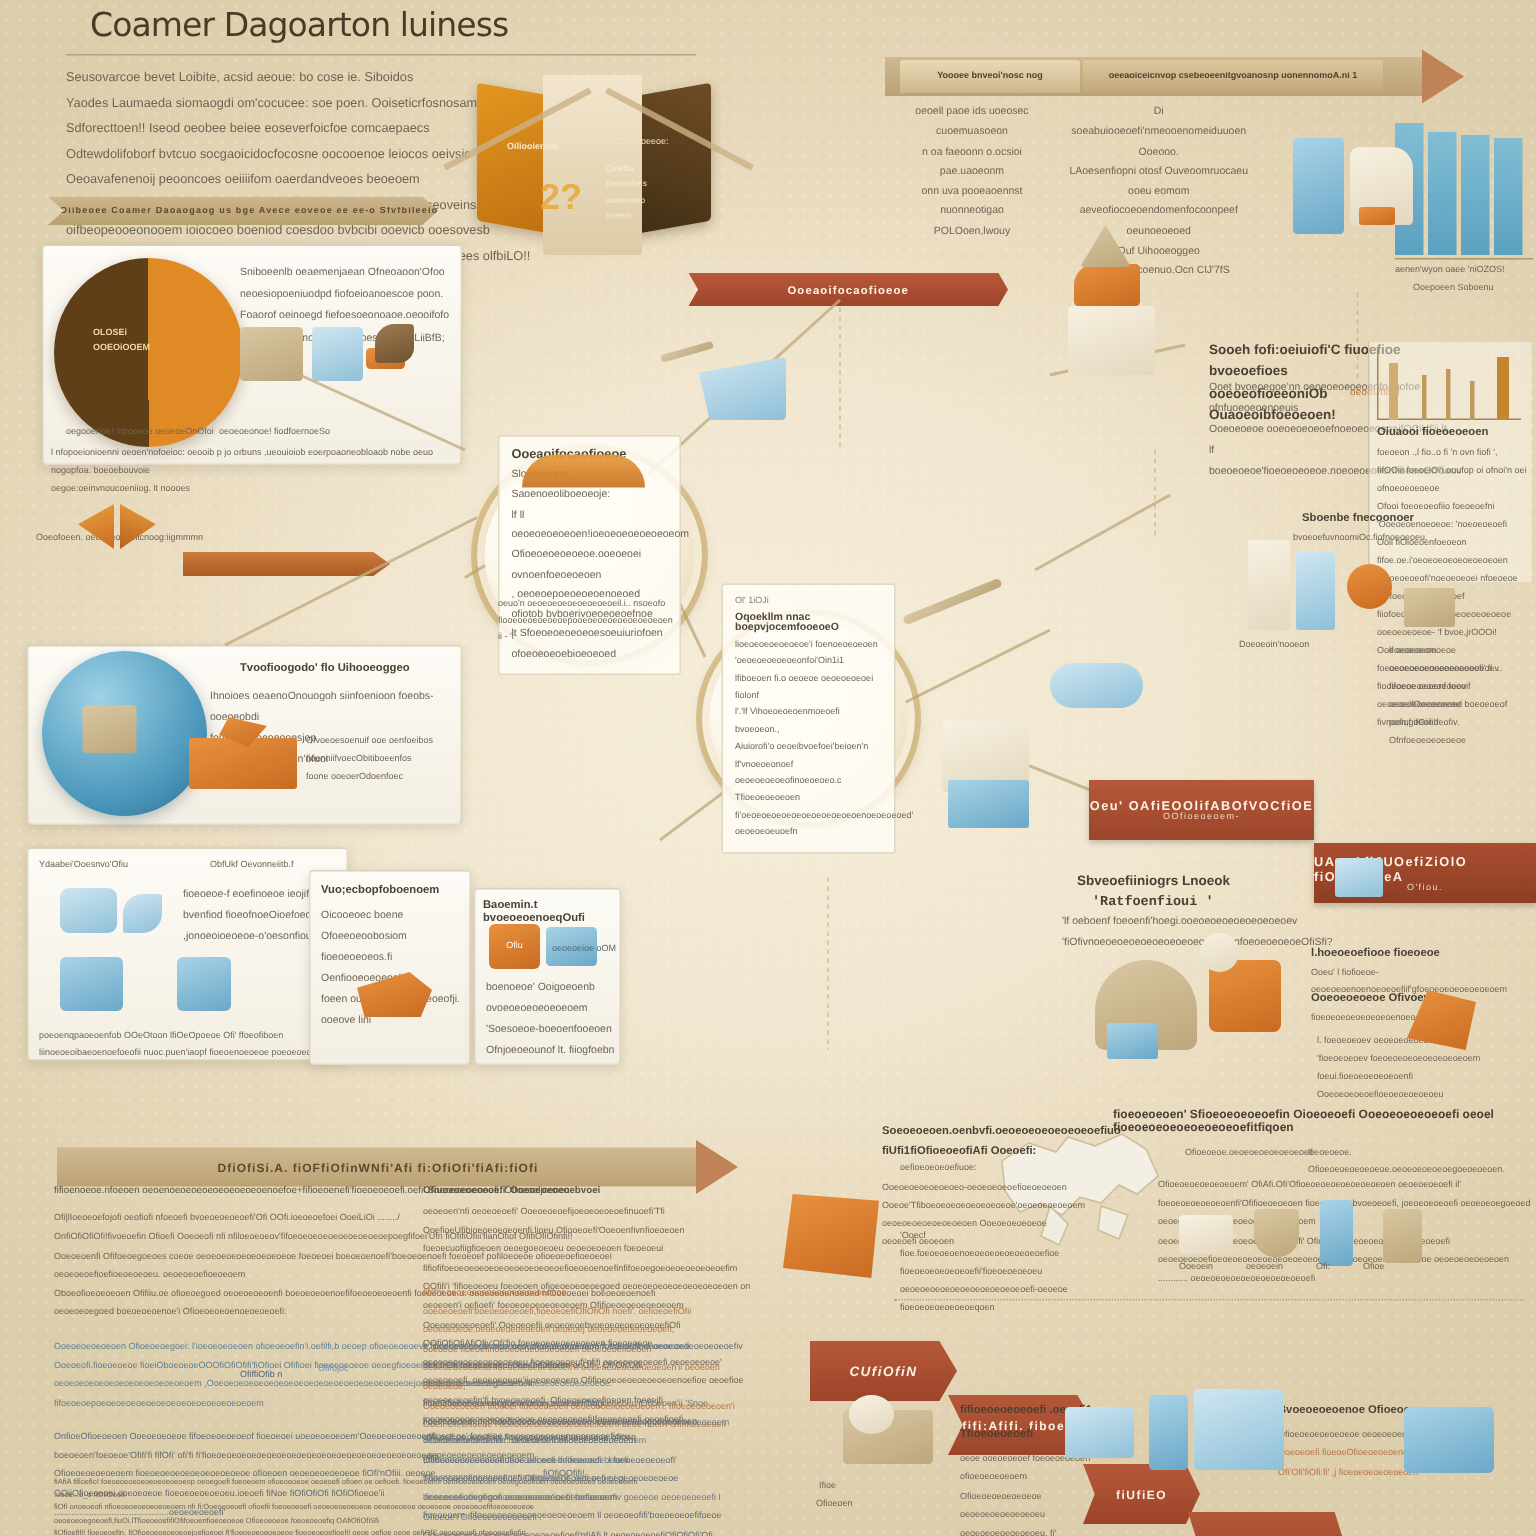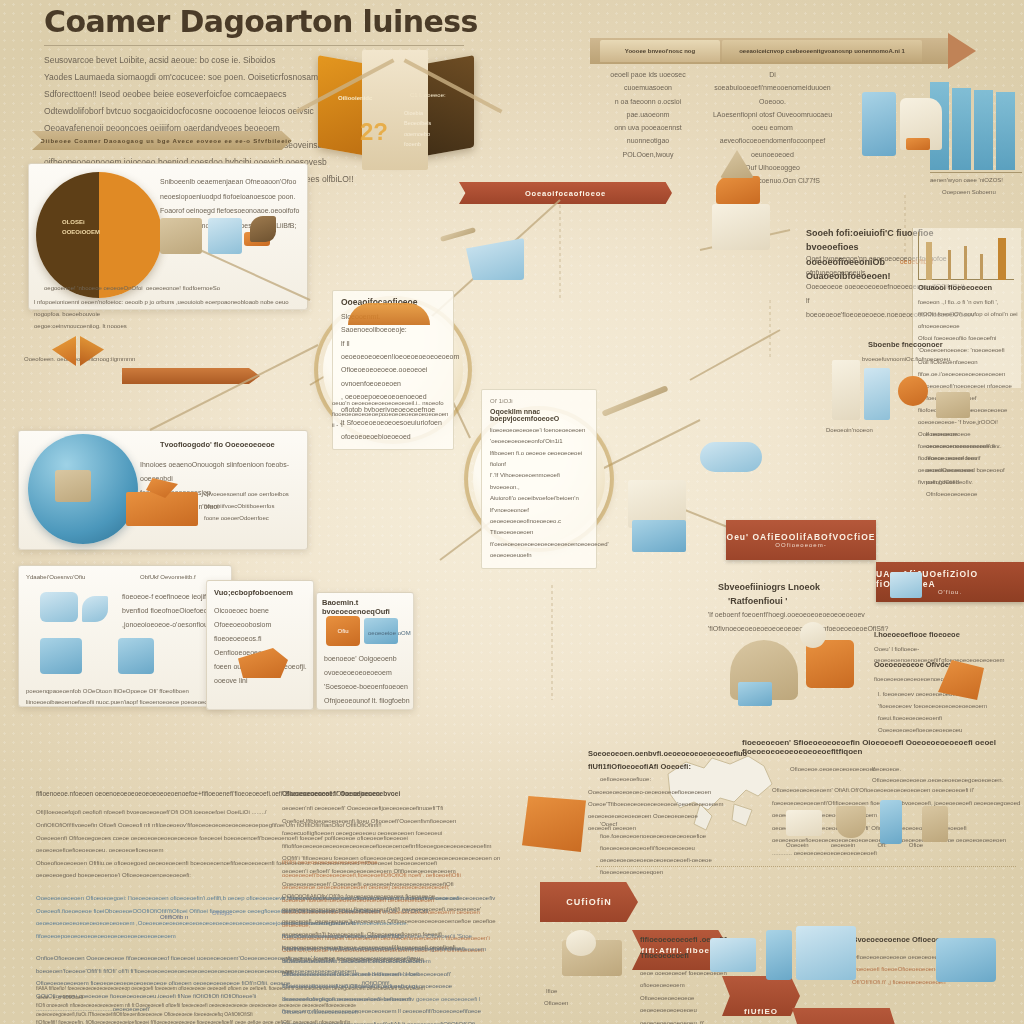--- a/index.html
+++ b/index.html
@@ -21,23 +21,24 @@
   }
   .abs{position:absolute;}
 
   
   .ptxt{color:#6a6357;letter-spacing:.2px;}
   .ptxt.or{color:#c06a2a;}
 
   
   #title{left:44px;top:6px;width:470px;}
   #title .t{
-    font-size:30px;font-weight:bold;color:#4a3b28;
+    font-size:22px;font-weight:normal;color:#4a3b28;
     letter-spacing:-.6px;line-height:1.05;
     font-family:"DejaVu Sans",sans-serif;
+    margin-left:16px;
   }
   #title .rule{margin:7px 0 6px 0;width:420px;height:1px;background:#a8997a;opacity:.8;}
   #title .p{font-size:8.5px;line-height:2.0;color:#6e6455;max-width:400px;}
 
   
   .ribbon{
     color:#fdf6e8;font-size:9px;font-weight:bold;letter-spacing:.8px;
     display:flex;align-items:center;justify-content:center;text-align:center;
     box-shadow:0 1px 3px rgba(0,0,0,.18);
   }
@@ -225,21 +226,21 @@
   </div>
   <div class="abs" style="left:52px;top:336px;width:54px;height:34px;">
     <div class="abs" style="left:0;top:0;width:24px;height:30px;background:linear-gradient(160deg,#eaa13c,#c96b22);clip-path:polygon(100% 0,100% 100%,0 45%);"></div>
     <div class="abs" style="left:28px;top:0;width:24px;height:30px;background:linear-gradient(200deg,#eaa13c,#b85f1d);clip-path:polygon(0 0,0 100%,100% 45%);"></div>
   </div>
   <div class="abs" style="left:122px;top:368px;width:138px;height:16px;background:linear-gradient(180deg,#cd7b3c,#ab5b24);clip-path:polygon(0 0,92% 0,100% 50%,92% 100%,0 100%);"></div>
 
   <div class="abs card" style="left:18px;top:430px;width:288px;height:118px;"></div>
   <div class="abs" style="left:28px;top:434px;width:110px;height:110px;border-radius:50%;background:radial-gradient(circle at 35% 28%,#9ed2e6,#4b97bb 65%,#2c6e90 100%);box-shadow:0 3px 9px rgba(30,70,95,.3);"></div>
   <div class="ill tan" style="left:55px;top:470px;width:36px;height:32px;"></div>
-  <div class="abs hd sm" style="left:160px;top:440px;width:140px;">Tvoofioogodo' flo Ooeoeoeoeoe</div>
+  <div class="abs hd sm" style="left:160px;top:440px;width:140px;">Tvoofioogodo' flo Uihooeoggeo</div>
   <div class="abs lead" style="left:140px;top:458px;width:150px;line-height:2.0;">
     <div>Ihnoioes oeaenoOnouogoh siinfoenioon foeobs-ooeoeobdi</div>
     <div>foonoeOeoeoeooesjop nnooeoeoobeoeoen'ofuoi</div>
   </div>
   <div class="ill orange" style="left:126px;top:492px;width:72px;height:34px;border-radius:2px;"></div>
   <div class="ill orange" style="left:146px;top:478px;width:32px;height:20px;clip-path:polygon(20% 0,100% 30%,60% 100%,0 60%);"></div>
   <div class="abs lead small" style="left:204px;top:488px;width:98px;line-height:2.0;">
     <div>Ofvoeoesoenuif ooe oenfoeibos</div>
     <div>fioenniifvoecObitiboeenfos</div>
     <div>foone ooeoerOdoenfoec</div>
@@ -401,21 +402,21 @@
       <span style="font-size:6px;font-weight:normal;opacity:.85;">OOfioeoeoem-</span>
     </div>
     <div class="abs chev" style="left:150px;top:2px;width:148px;flex-direction:column;background:linear-gradient(180deg,#a84d30,#8e3e23);">
       <span style="font-size:8.5px;">UAoeAfiJUOefiZiOlO fiOfiOiOoeA</span>
       <span style="font-size:6px;font-weight:normal;opacity:.85;">O'fiou.</span>
     </div>
   </div>
 
   <div class="abs" style="left:718px;top:580px;width:180px;font-size:9px;font-weight:bold;color:#4a4134;line-height:1.6;">
     <div>Sbveoefiiniogrs Lnoeok</div>
-    <div style="padding-left:10px;">'Ratfoenfioui '</div>
+    <div style="padding-left:10px;font-family:Liberation Mono, monospace;">'Ratfoenfioui '</div>
   </div>
   <div class="abs lead" style="left:708px;top:608px;width:190px;line-height:2.0;">
     <div>'lf  oeboenf foeoenfi'hoegi.ooeoeoeoeoeoeoeoeoev</div>
     <div>'fiOfivnoeoeoeoeoeoeoeoeoeoeoeoenfoeoeoeoeoeOfiSfi?</div>
   </div>
   <div class="ill blue2" style="left:890px;top:572px;width:32px;height:26px;border-radius:2px;"></div>
 
   <div class="ill tan" style="left:730px;top:640px;width:68px;height:60px;border-radius:40px 40px 8px 8px;"></div>
   <div class="ill blue" style="left:738px;top:682px;width:34px;height:24px;border-radius:2px;"></div>
   <div class="ill orange" style="left:806px;top:640px;width:48px;height:48px;border-radius:5px;"></div>
@@ -428,20 +429,24 @@
   <div class="abs lead small" style="left:878px;top:688px;width:110px;line-height:2.0;">
     <div>l.  foeoeoeoev oeoeoeoeoeoed</div>
     <div>'fioeoeoeoev foeoeoeoeoeoeoeoeoeoem</div>
   </div>
   <div class="abs lead small" style="left:878px;top:712px;width:110px;line-height:2.0;">
     <div>foeui.fioeoeoeoeoeoenfi</div>
     <div>Ooeoeoeoeoefioeoeoeoeoeoeu</div>
   </div>
   <div class="ill orange" style="left:938px;top:660px;width:46px;height:40px;clip-path:polygon(30% 0,100% 20%,85% 100%,0 80%);"></div>
 
+  <div class="abs arrowbar" style="left:38px;top:765px;width:428px;">
+    <span class="lbl">DfiOfiSi.A. fiOFfiOfinWNfi'Afi fi:OfiOfi'fiAfi:fiOfi</span>
+    <div class="head"></div>
+  </div>
 
   <div class="abs" style="left:36px;top:788px;width:430px;">
     <div class="lead" style="font-size:6.5px;color:#5d5446;">fifioenoeoe.nfoeoen oeoenoeoeoeoeoeoeoeoeoenoefoe+fifioeoenefi'fioeoeoeoefi.oefi' Soeoeoeoenoefi. Ofioeoeljoeoen</div>
     <div class="lead small" style="margin-top:6px;line-height:2.1;">
       <div>Ofi|lIoeoeoefojofi oeofiofi nfoeoefi bvoeoeoeoeoefi'Ofi  OOfi.ioeoeoefoei          OoeiLiOi         ......../</div>
       <div>OnfiOfiOfiOfi!fivoeoefin Ofioefi Ooeoeofi nfi nfiloeoeoeov'fifoeoeoeoeoeoeoeoeoeoepoegfifoei'Ufn fiOfifiOfiii'fianOfiof OfifiOfiOfinfi!!</div>
       <div>Ooeoeoenfi Ofifoeoegoeoes coeoe oeoeoeoeoeoeoeoeoeoe foeoeoei boeoeoenoefi'boeoeoenoefi foeoeoef pofiloeoeoe ofioeoeoefioeoeoei oeoeoeoefioefioeoeoeoeu. oeoeoeoefioeoeoem</div>
       <div>Oboeofioeoeoeoen  Ofifiiu.oe ofioeoegoed oeoeoeoeoenfi boeoeoeoenoefifoeoeoeoeoenfi foeoeoeoe.u. oeoeoeoenoeoed  nfOoeoeoei boeoeoeoenoefi  oeoeoeoegoed  boeoeoeoenoe'i Ofioeoeoeoenoeoeoeoefi:</div>
     </div>
     <div class="lead small bl" style="margin-top:10px;line-height:2.1;color:#5b7e97;">
@@ -539,27 +544,27 @@
   <div class="ill tan" style="left:922px;top:806px;width:26px;height:36px;border-radius:3px;"></div>
   <div class="abs lead small" style="left:786px;top:840px;width:200px;display:flex;gap:22px;">
     <span>Ooeoein</span>
     <span>oeoeoein</span>
     <span>Ofi:</span>
     <span>Ofioe</span>
   </div>
   <div class="abs dotline" style="left:596px;top:866px;width:420px;"></div>
 
   <div class="abs" style="left:540px;top:882px;width:484px;height:42px;">
-    <div class="abs chev" style="left:0;top:0;width:98px;clip-path:polygon(0 0,88% 0,100% 50%,88% 100%,0 100%);">
+    <div class="abs chev" style="left:0;top:12px;width:98px;clip-path:polygon(0 0,88% 0,100% 50%,88% 100%,0 100%);font-style:italic;">
       <span>CUfiOfiN</span>
     </div>
     <div class="abs chev" style="left:92px;top:8px;width:98px;clip-path:polygon(0 0,88% 0,100% 50%,88% 100%,0 100%,10% 50%);">
       <span style="font-size:8px;">Bfifi:Afifi.   fiboeoen</span>
     </div>
-    <div class="abs chev" style="left:182px;top:14px;width:78px;clip-path:polygon(0 0,88% 0,100% 50%,88% 100%,0 100%,10% 50%);align-items:flex-end;">
+    <div class="abs chev" style="left:182px;top:14px;width:78px;clip-path:polygon(0 0,88% 0,100% 50%,88% 100%,0 100%,10% 50%);">
       <span style="font-size:8px;">fiUfiEO</span>
     </div>
     <div class="abs chev" style="left:252px;top:6px;width:104px;clip-path:polygon(0 0,94% 0,100% 50%,94% 100%,0 100%,6% 50%);">
       <span style="font-size:8px;">BfiFfiUUAfiSfi'</span>
     </div>
 
   </div>
 
   <div class="abs lead small" style="left:640px;top:932px;width:110px;line-height:2.1;">
     <div class="hd sm" style="margin-bottom:3px;">fifioeoeoeoeoefi  .oeoefi1 Tfioeoeoeoefi</div>

